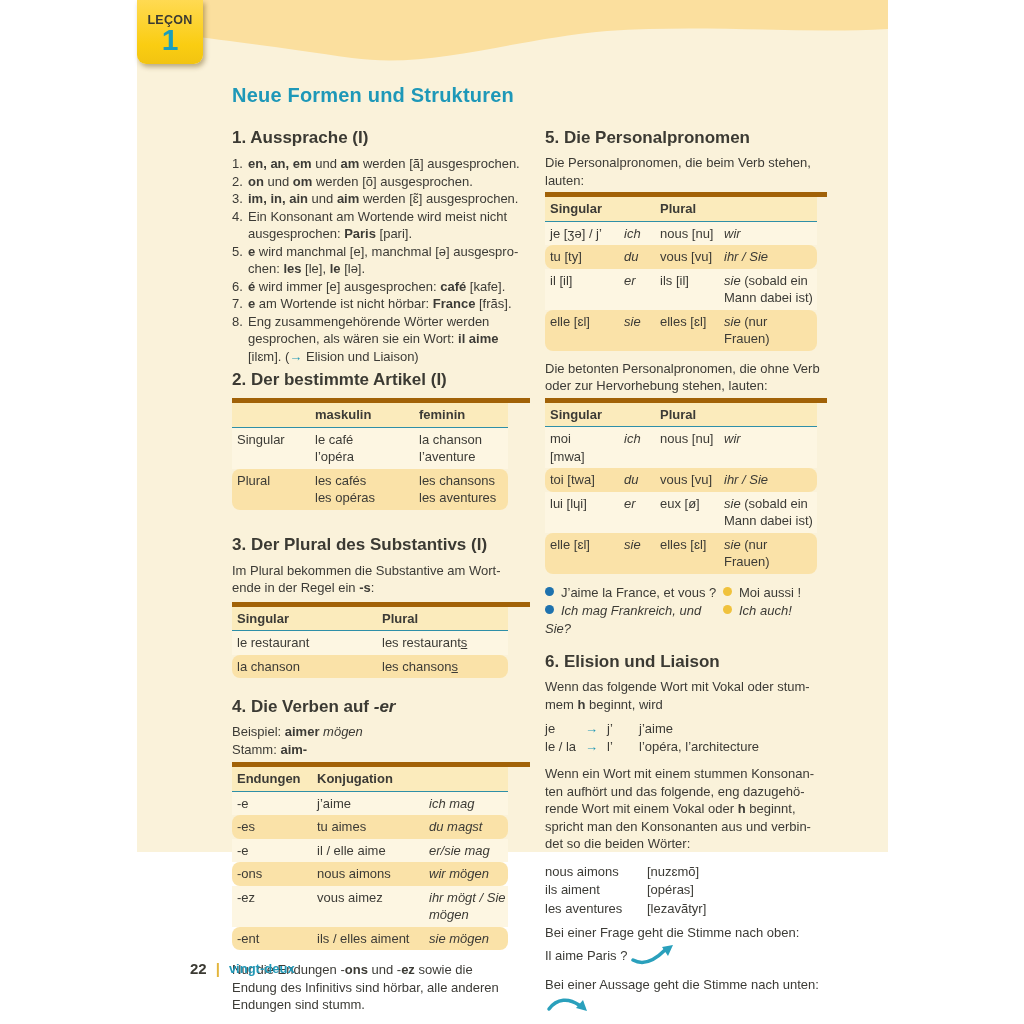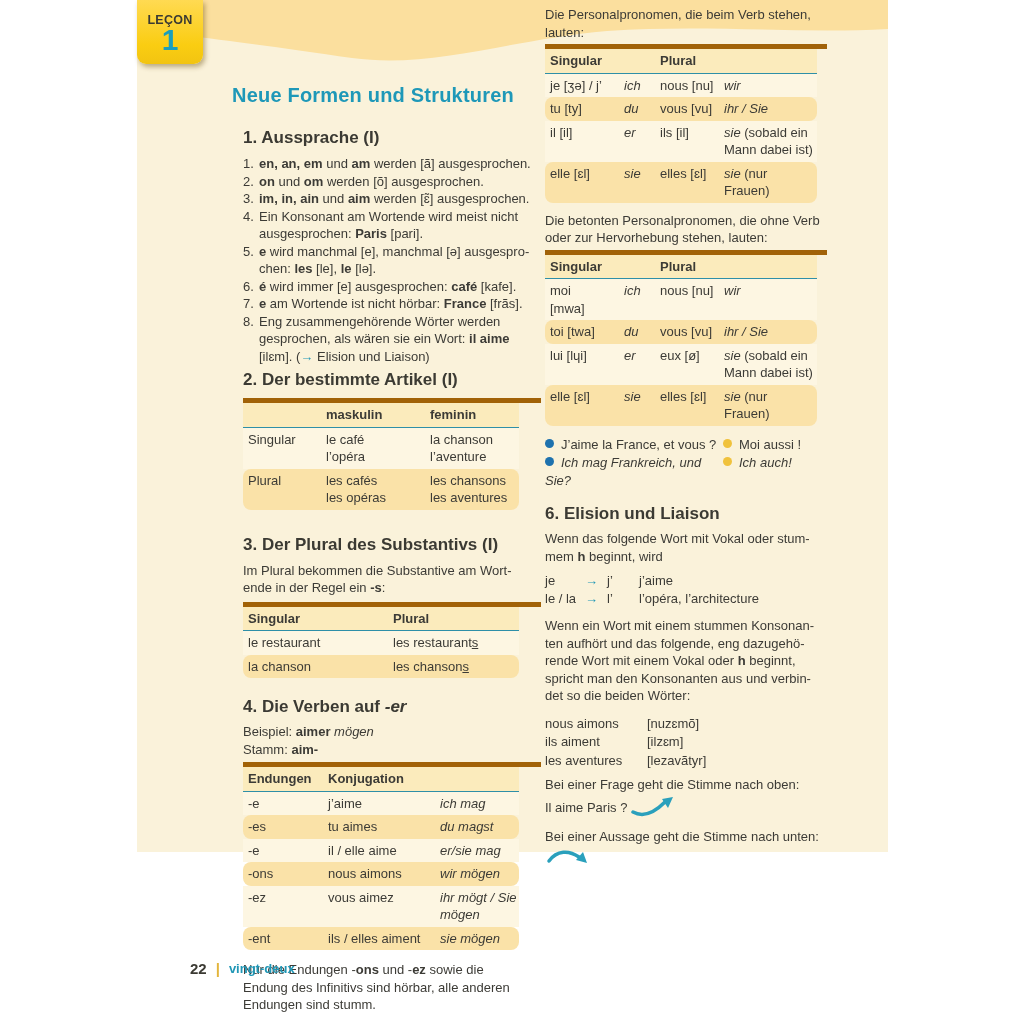--- a/index.html
+++ b/index.html
@@ -9,21 +9,21 @@
   .band{position:absolute;left:0;top:0;z-index:1;}
   .badge{position:absolute;left:0;top:0;width:66px;height:64px;z-index:3;
          background:linear-gradient(180deg,#FFDA52 0%,#FACD12 70%,#F2C411 100%);
          border-radius:0 0 9px 9px;box-shadow:2px 3px 5px rgba(110,85,20,0.45);
          text-align:center;}
   .badge-label{margin-top:13px;font-size:12.5px;font-weight:bold;color:#3B3A33;letter-spacing:0.3px;}
   .badge-number{font-size:30px;font-weight:bold;color:#1A9FBC;line-height:26px;}
   .page-title{position:absolute;left:95px;top:84px;margin:0;font-size:20px;font-weight:bold;
               color:#1E98B8;letter-spacing:0.2px;z-index:2;}
   .col{position:absolute;top:0;z-index:2;font-size:13px;line-height:17.5px;}
-  .col-left{left:106px;width:298px;}
+  .col-left{left:95px;width:298px;}
   .col-right{left:408px;width:282px;}
   .sec-h{margin:0;font-size:17px;line-height:20px;font-weight:bold;color:#3B3A33;}
   .teal{color:#2097B6;font-weight:bold;}
   .it{font-style:italic;}
   
   .num-list{list-style:none;margin:7px 0 0;padding:0;}
   .num-item{display:grid;grid-template-columns:16px 1fr;}
   
   .body-p{margin:0;}
   
@@ -200,20 +200,21 @@
           <span class="cell">-ent</span>
           <span class="cell">ils / elles aiment</span>
           <span class="cell it">sie mögen</span>
         </div>
       </div>
       <p class="body-p p-note">Nur die Endungen -<b>ons</b> und -<b>ez</b> sowie die<br>Endung des Infinitivs sind hörbar, alle anderen<br>Endungen sind stumm.</p>
     </div>
 
     <div class="col col-right">
 
+      <h2 class="sec-h h-personal">5. Die Personalpronomen</h2>
       <p class="body-p p-intro1">Die Personalpronomen, die beim Verb stehen,<br>lauten:</p>
 
       <div class="tbl tbl-pers1">
         <div class="t-head g-pers">
           <span class="cell" style="grid-column:1/3">Singular</span>
           <span class="cell" style="grid-column:3/5">Plural</span>
         </div>
         <div class="t-row g-pers row-light">
           <span class="cell">je [ʒə] / j’</span>
           <span class="cell it">ich</span>
@@ -300,21 +301,21 @@
 
       <p class="body-p p-el2">Wenn ein Wort mit einem stummen Konsonan-<br>ten aufhört und das folgende, eng dazugehö-<br>rende Wort mit einem Vokal oder <b>h</b> beginnt,<br>spricht man den Konsonanten aus und verbin-<br>det so die beiden Wörter:</p>
 
       <div class="li-list">
         <div class="g-li">
           <span>nous aimons</span>
           <span>[nuzɛmõ]</span>
         </div>
         <div class="g-li">
           <span>ils aiment</span>
-          <span>[ilzɛm]</span>
+          <span>[opéras]</span>
         </div>
         <div class="g-li">
           <span>les aventures</span>
           <span>[lezavãtyr]</span>
         </div>
       </div>
 
       <p class="body-p p-int">Bei einer Frage geht die Stimme nach oben:</p>
       <div class="int-line">
         <span>Il aime Paris ?</span>

